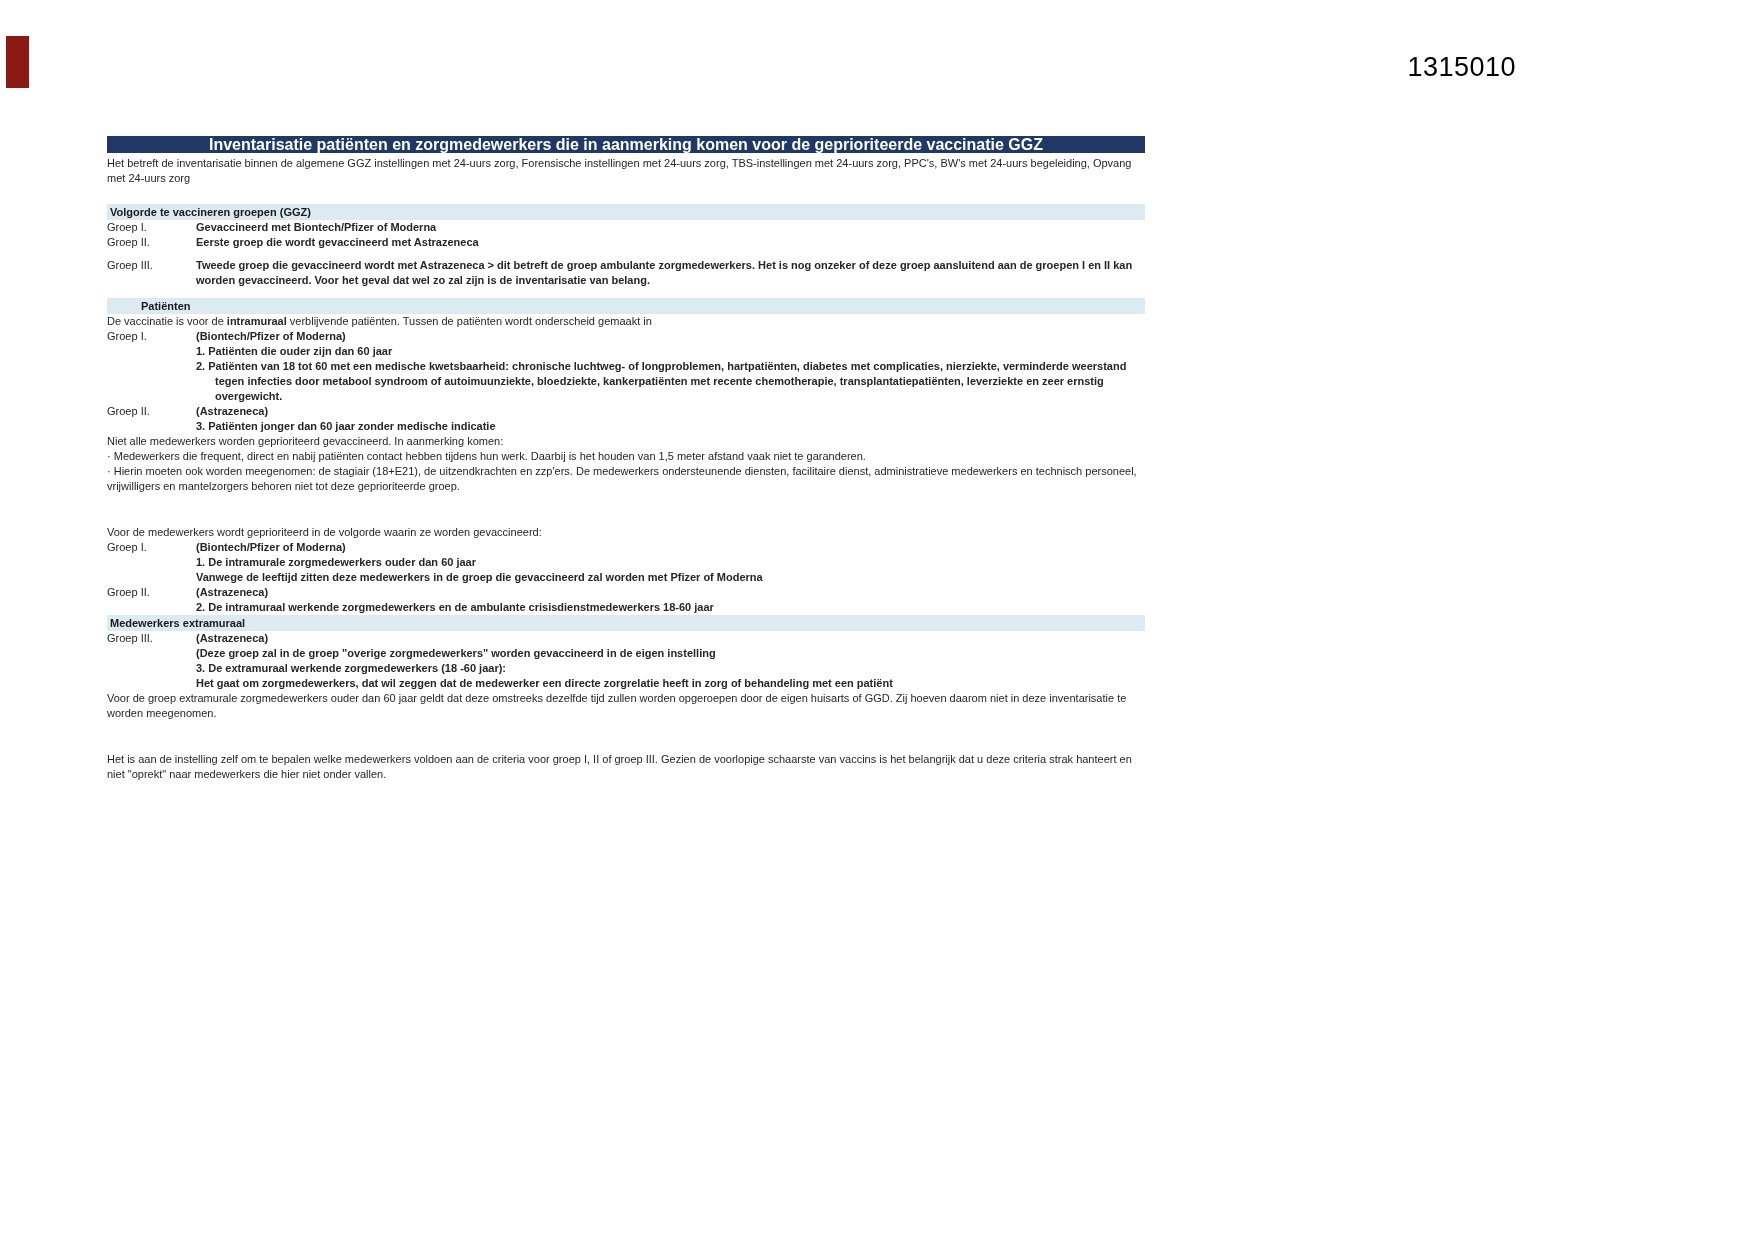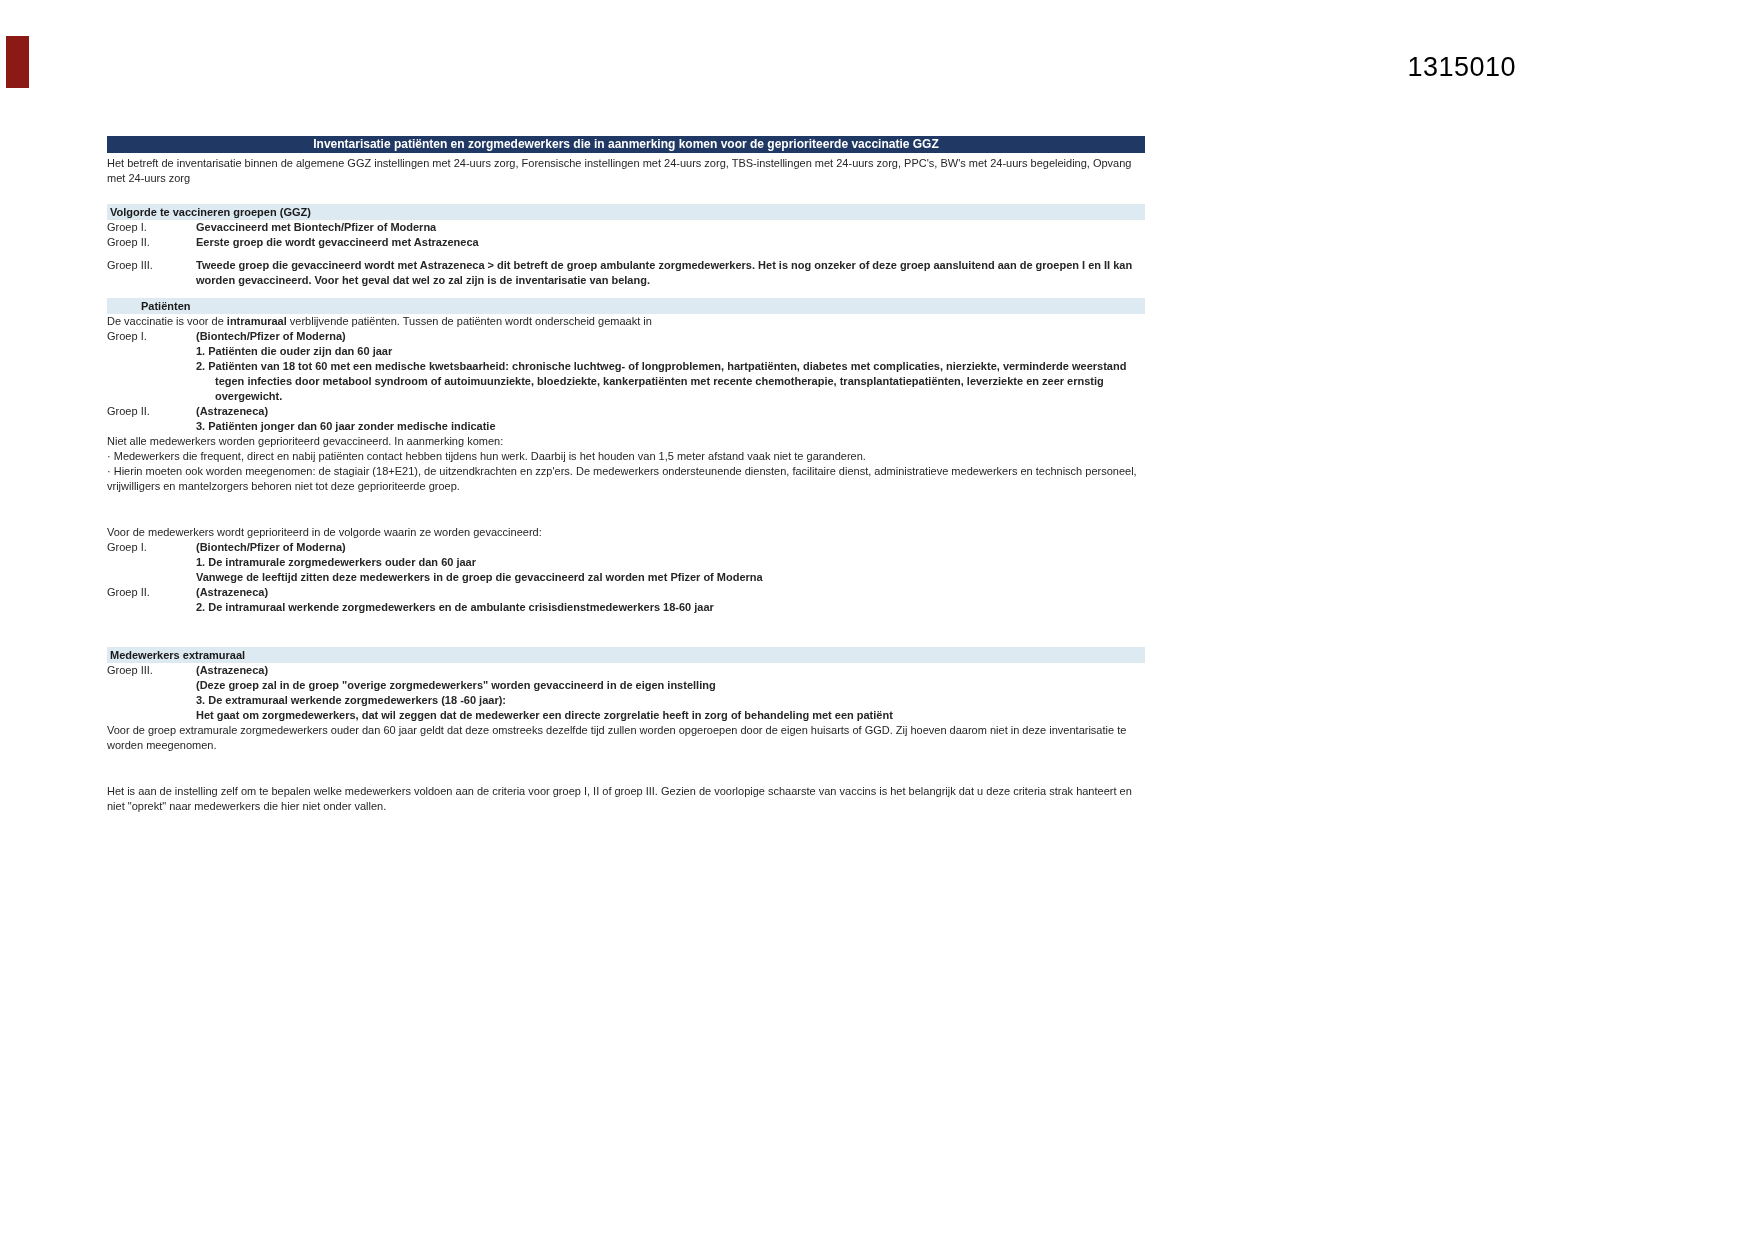--- a/index.html
+++ b/index.html
@@ -25,31 +25,31 @@
     position:absolute;top:52px;right:238px;
     font-size:27px;line-height:30px;font-weight:500;color:#000;
     letter-spacing:0.5px;
   }
   .doc{
     position:absolute;left:107px;top:136px;width:1038px;
   }
   .title-bar{
     background:var(--title-bar-bg);color:#ffffff;
     text-align:center;font-weight:600;
-    height:17px;line-height:17px;font-size:12px;
+    height:17px;line-height:17px;font-size:16px;
   }
   .intro{margin-top:3px;}
   .section-header{
     background:var(--section-bg);
     font-weight:bold;color:#1a1a1a;
     padding:1px 3px;line-height:14px;
   }
   .mt18{margin-top:18px;}
   .mt10{margin-top:10px;padding-left:34px;}
-  .mt16{margin-top:32px;}
+  .mt16{margin-top:0;}
   .mt14{margin-top:31px;}
   .mt12{margin-top:0;}
   .mt8{margin-top:8px;}
   .row{display:flex;align-items:flex-start;}
   .row-label{width:89px;flex-shrink:0;}
   .row-text{flex:1;font-weight:bold;}
   .bold{font-weight:bold;}
   .underline{}
   .hang{display:block;padding-left:19px;text-indent:-19px;}
   p{margin:0;}

